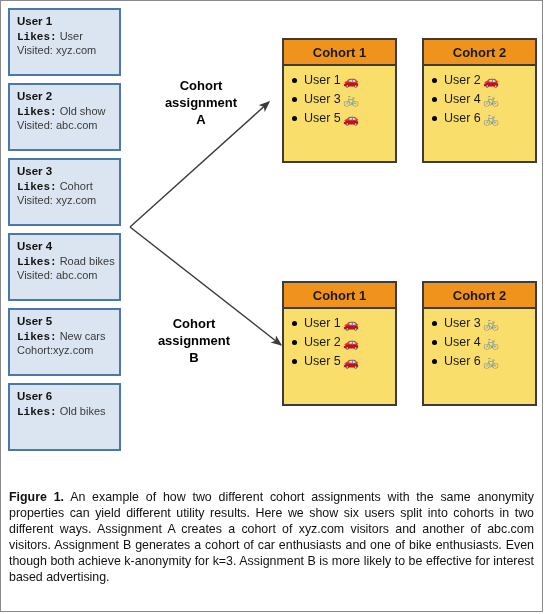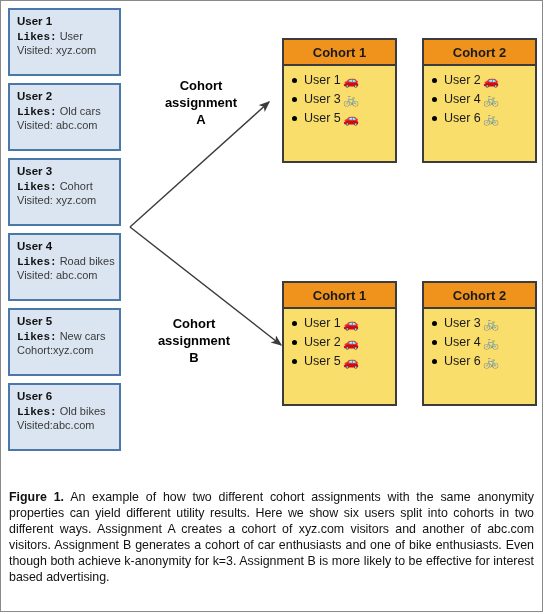--- a/index.html
+++ b/index.html
@@ -150,21 +150,21 @@
 <div id="page">
 
   <div class="user-card" style="top:7px">
     <span class="uname">User 1</span>
     <span class="row"><span class="lbl">Likes:</span> <span class="val">User</span></span>
     <span class="row val">Visited: xyz.com</span>
   </div>
 
   <div class="user-card" style="top:82px">
     <span class="uname">User 2</span>
-    <span class="row"><span class="lbl">Likes:</span> <span class="val">Old cars</span></span>
+    <span class="row"><span class="lbl">Likes:</span> <span class="val">Old show</span></span>
     <span class="row val">Visited: abc.com</span>
   </div>
 
   <div class="user-card" style="top:157px">
     <span class="uname">User 3</span>
     <span class="row"><span class="lbl">Likes:</span> <span class="val">Cohort</span></span>
     <span class="row val">Visited: xyz.com</span>
   </div>
 
   <div class="user-card" style="top:232px">
@@ -175,21 +175,20 @@
 
   <div class="user-card" style="top:307px">
     <span class="uname">User 5</span>
     <span class="row"><span class="lbl">Likes:</span> <span class="val">New cars</span></span>
     <span class="row val">Cohort:xyz.com</span>
   </div>
 
   <div class="user-card" style="top:382px">
     <span class="uname">User 6</span>
     <span class="row"><span class="lbl">Likes:</span> <span class="val">Old bikes</span></span>
-    <span class="row val">Visited:abc.com</span>
   </div>
 
   <svg id="arrows" viewBox="0 0 543 470">
     <defs>
       <marker id="ah" markerWidth="9" markerHeight="9" refX="7" refY="3.2" orient="auto">
         <path d="M0,0 L8,3.2 L0,6.4 L2,3.2 z" fill="#3b3b3b"></path>
       </marker>
     </defs>
     <line x1="129" y1="226" x2="268" y2="101" stroke="#3b3b3b" stroke-width="1.4" marker-end="url(#ah)"></line>
     <line x1="129" y1="226" x2="280" y2="344" stroke="#3b3b3b" stroke-width="1.4" marker-end="url(#ah)"></line>

